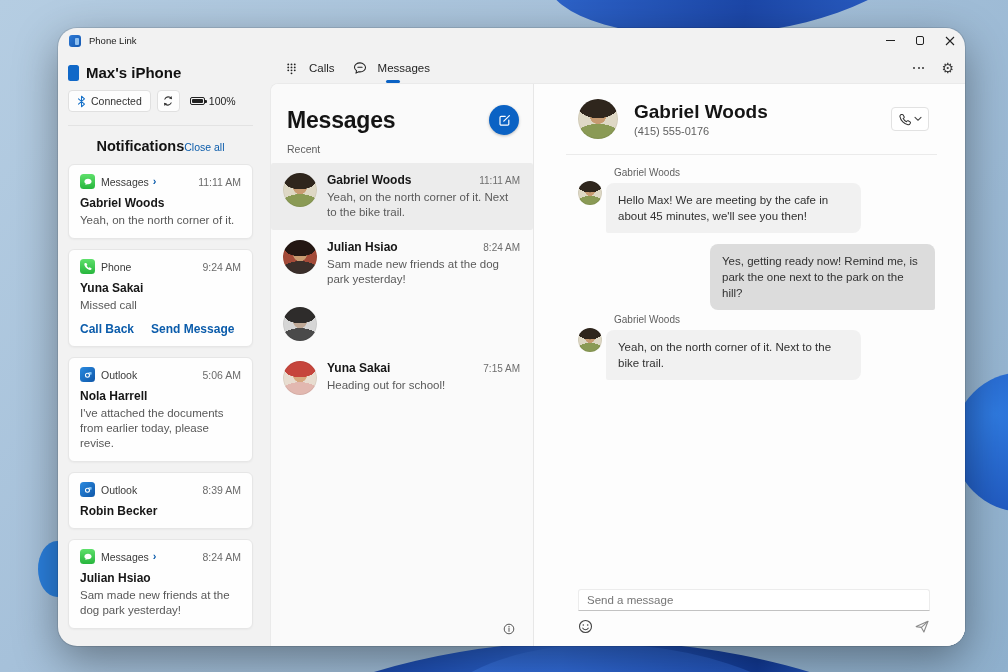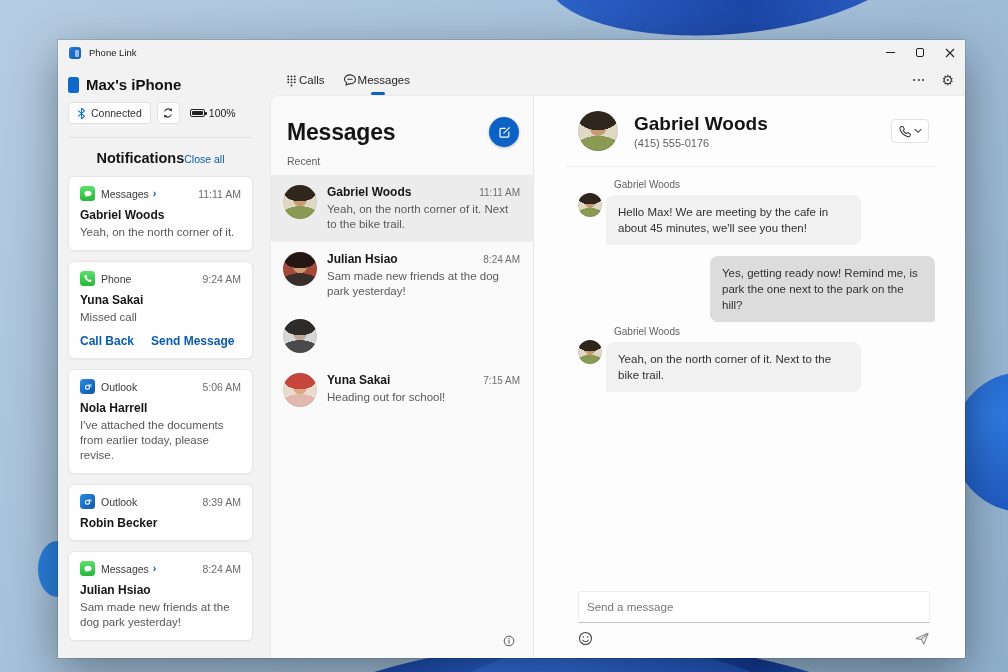--- a/index.html
+++ b/index.html
@@ -19,22 +19,22 @@
     background:#2b80de; }
   .bloom-bottom { left:96px; top:641px; width:960px; height:300px;
     border-radius:48% 52% 0 0 / 90% 100% 0 0; transform:rotate(-3deg);
     background:linear-gradient(95deg,#2e66d6 0%,#16409e 25%,#2f6ad8 48%,#123a96 68%,#3b79e8 84%,#1b49ae 100%); }
   .bloom-bottom2 { left:420px; top:646px; width:430px; height:220px;
     border-radius:50% 50% 0 0; transform:rotate(6deg); opacity:.75;
     background:linear-gradient(110deg,#3b79e8,#1b49ae); }
 
   
   .window { position:absolute; left:58px; top:28px; width:907px; height:618px;
-    border-radius:0; background:#f2f2f2; overflow:hidden;
-    box-shadow:0 14px 44px rgba(0,0,0,.38), 0 0 0 1px rgba(0,0,0,.10);margin-top:12px; }
+    border-radius:19px; background:#f2f2f2; overflow:hidden;
+    box-shadow:0 14px 44px rgba(0,0,0,.38), 0 0 0 1px rgba(0,0,0,.10); }
 
   .titlebar { height:25px; display:flex; align-items:center; padding-left:11px; }
   .pl-logo { width:12px; height:12px; border-radius:3px; position:relative;
     background:linear-gradient(135deg,#2e7ad6,#1458b0); }
   .pl-logo::after { content:''; position:absolute; right:2px; top:3px; width:4px; height:7px;
     border-radius:1px; background:#8fc0f0; }
   .titlebar .title { font-size:9.5px; color:#1a1a1a; margin-left:8px; }
   .win-controls { margin-left:auto; display:flex; height:100%; }
   .win-btn { width:30px; height:100%; display:flex; align-items:center; justify-content:center; }
   .min-glyph { width:9px; height:1.2px; background:#222; }
@@ -76,21 +76,21 @@
   .card-time { margin-left:auto; font-size:10.5px; color:#6b6b6b; }
   .card-name { font-size:12px; font-weight:700; color:#161616; margin-top:7px; }
   .card-text { font-size:11.5px; color:#585858; line-height:15px; margin-top:3px; }
   .card-actions { display:flex; gap:17px; margin-top:9px; }
   .card-actions .link { font-size:12px; font-weight:600; }
 
   
   .main { flex:1; display:flex; flex-direction:column; }
   .main-header { height:30px; display:flex; align-items:center; flex-shrink:0; }
   .tabs { display:flex; margin-left:6px; }
-  .tab { position:relative; display:flex; align-items:center; gap:1px; padding:0 9px;
+  .tab { position:relative; display:flex; align-items:center; gap:11px; padding:0 9px;
     height:24px; font-size:11.5px; color:#1f1f1f; cursor:pointer; }
   .tab.active::after { content:''; position:absolute; left:calc(50% + 2px); transform:translateX(-50%);
     bottom:-3px; width:14px; height:3px; border-radius:2px; background:#0b62c4; }
   .header-actions { margin-left:auto; display:flex; align-items:center; gap:17px; padding-right:11px; }
   .more-icon { display:flex; gap:2.5px; }
   .more-icon i { width:2.2px; height:2.2px; border-radius:50%; background:#333; }
   .gear { font-size:14px; color:#3c3c3c; line-height:1; font-family:"DejaVu Sans",sans-serif; }
 
   .content-card { flex:1; display:flex; background:#fcfcfc; border-top-left-radius:8px;
     border-top:1px solid #eaeaea; border-left:1px solid #eaeaea; overflow:hidden; }
@@ -132,21 +132,21 @@
   .msg-avatar { width:24px; height:24px; flex-shrink:0; margin-top:14px; }
   .msg-col { display:flex; flex-direction:column; align-items:flex-start; }
   .sender-label { font-size:10px; color:#5f5f5f; margin:0 0 5px 8px; }
   .bubble { background:#f1f1f1; border-radius:8px 8px 8px 2px; padding:9px 12px;
     font-size:11.5px; color:#313131; line-height:16px; max-width:255px; }
   .msg-out { display:flex; justify-content:flex-end; margin-top:11px; }
   .bubble-out { background:#dcdcdc; border-radius:8px 8px 2px 8px; padding:9px 12px;
     font-size:11.5px; color:#313131; line-height:16px; max-width:225px; }
 
   .composer { padding:0 35px 12px 44px; }
-  .composer input { width:100%; height:32px; border:1px solid #ececec; border-bottom:1px solid #c2c2c2;
+  .composer input { width:100%; height:22px; border:1px solid #ececec; border-bottom:1px solid #c2c2c2;
     border-radius:3px 3px 0 0; background:#fff; padding:0 8px; font-size:11.5px; color:#222;
     font-family:"Liberation Sans",sans-serif; outline:none; }
   .composer input::placeholder { color:#767676; }
   .composer-row { display:flex; align-items:center; justify-content:space-between; margin-top:8px; }
 
   .icon-btn { background:none; border:none; padding:0; cursor:pointer; display:flex; }
 </style>
 </head>
 <body>
 

